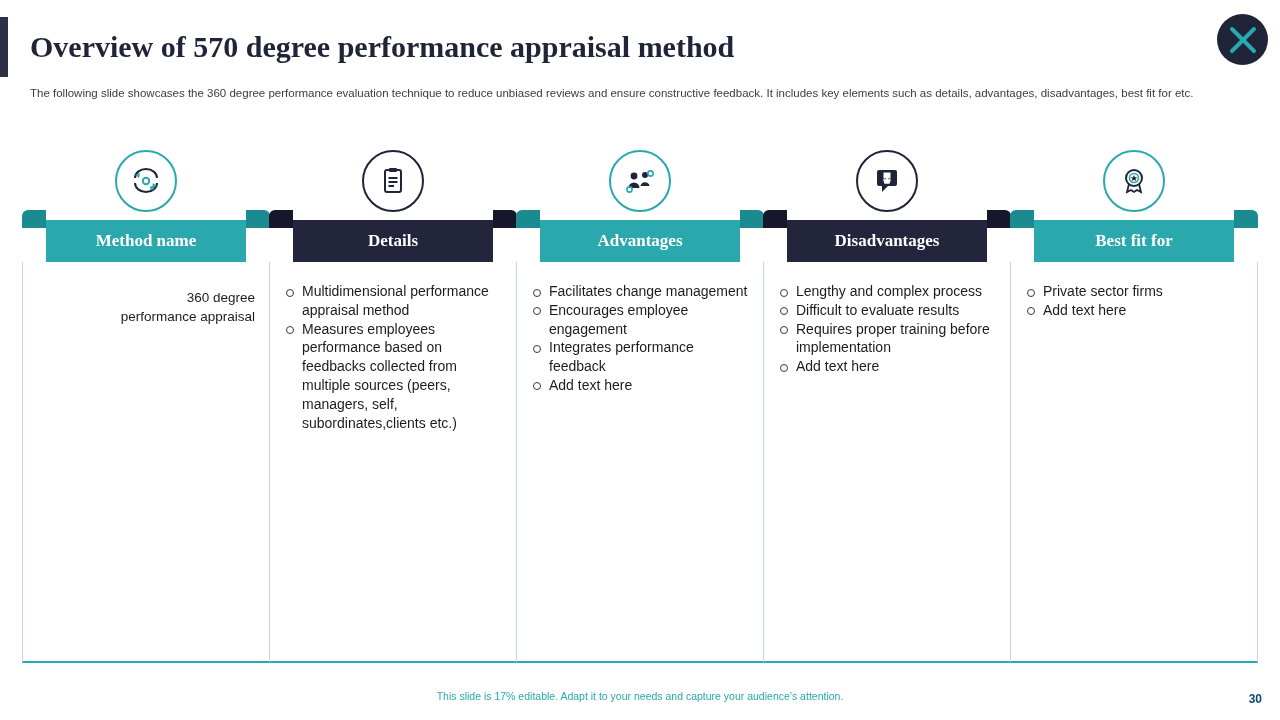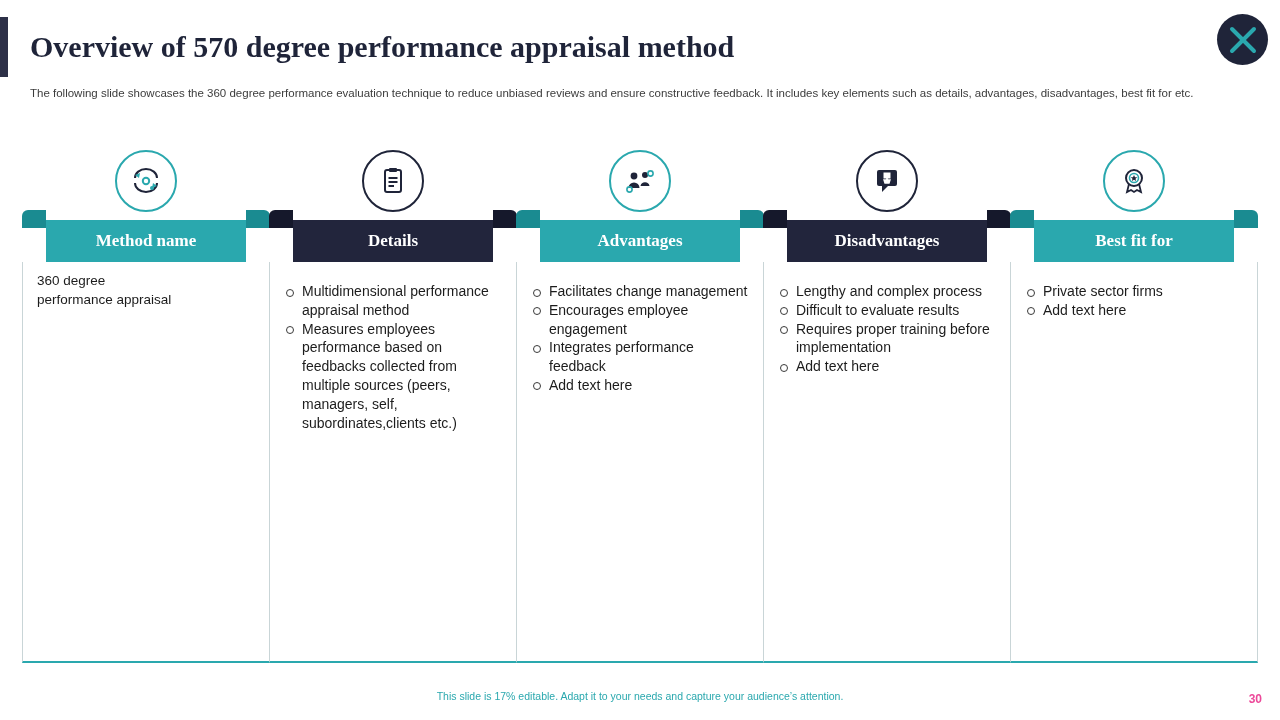--- a/index.html
+++ b/index.html
@@ -75,37 +75,37 @@
     background:#ffffff;
     border-left:1px solid #c9d5d7;
     border-right:1px solid #c9d5d7;
     border-bottom:2px solid #2aa8ae;
     box-sizing:border-box;
   }
   .body-text{
     padding:20px 14px 0 14px;
     font-size:13.5px;color:#1c1c1c;line-height:18.8px;
   }
-  .centered{text-align:left;padding-top:10px;}
+  .centered{text-align:right;padding-top:27px;}
   ul.bullets{list-style:none;margin:0;padding:0;}
   ul.bullets li{
     position:relative;padding-left:18px;margin:0 0 0 0;
     font-size:14px;line-height:18.8px;color:#1c1c1c;
   }
   ul.bullets li:before{
     content:"";position:absolute;left:2px;top:6.5px;
     width:6px;height:6px;border:1px solid #3a3a3a;border-radius:50%;
   }
 
   .footer{
     position:absolute;left:0;bottom:18px;width:1280px;text-align:center;
     font-size:10.5px;color:#2aa8ae;
   }
   .page-num{
-    position:absolute;right:18px;bottom:14px;font-size:12px;color:#ec4899;font-weight:bold;
+    position:absolute;right:18px;bottom:14px;font-size:12px;color:#0c4a6e;font-weight:bold;
   }
 </style>
 </head>
 <body>
 
 <div class="left-bar"></div>
 
 <div class="title">Overview of 570 degree performance appraisal method</div>
 <div class="subtitle">The following slide showcases the 360 degree performance evaluation technique to reduce unbiased reviews and ensure constructive feedback. It includes key elements such as details, advantages, disadvantages, best fit for etc.</div>
 

